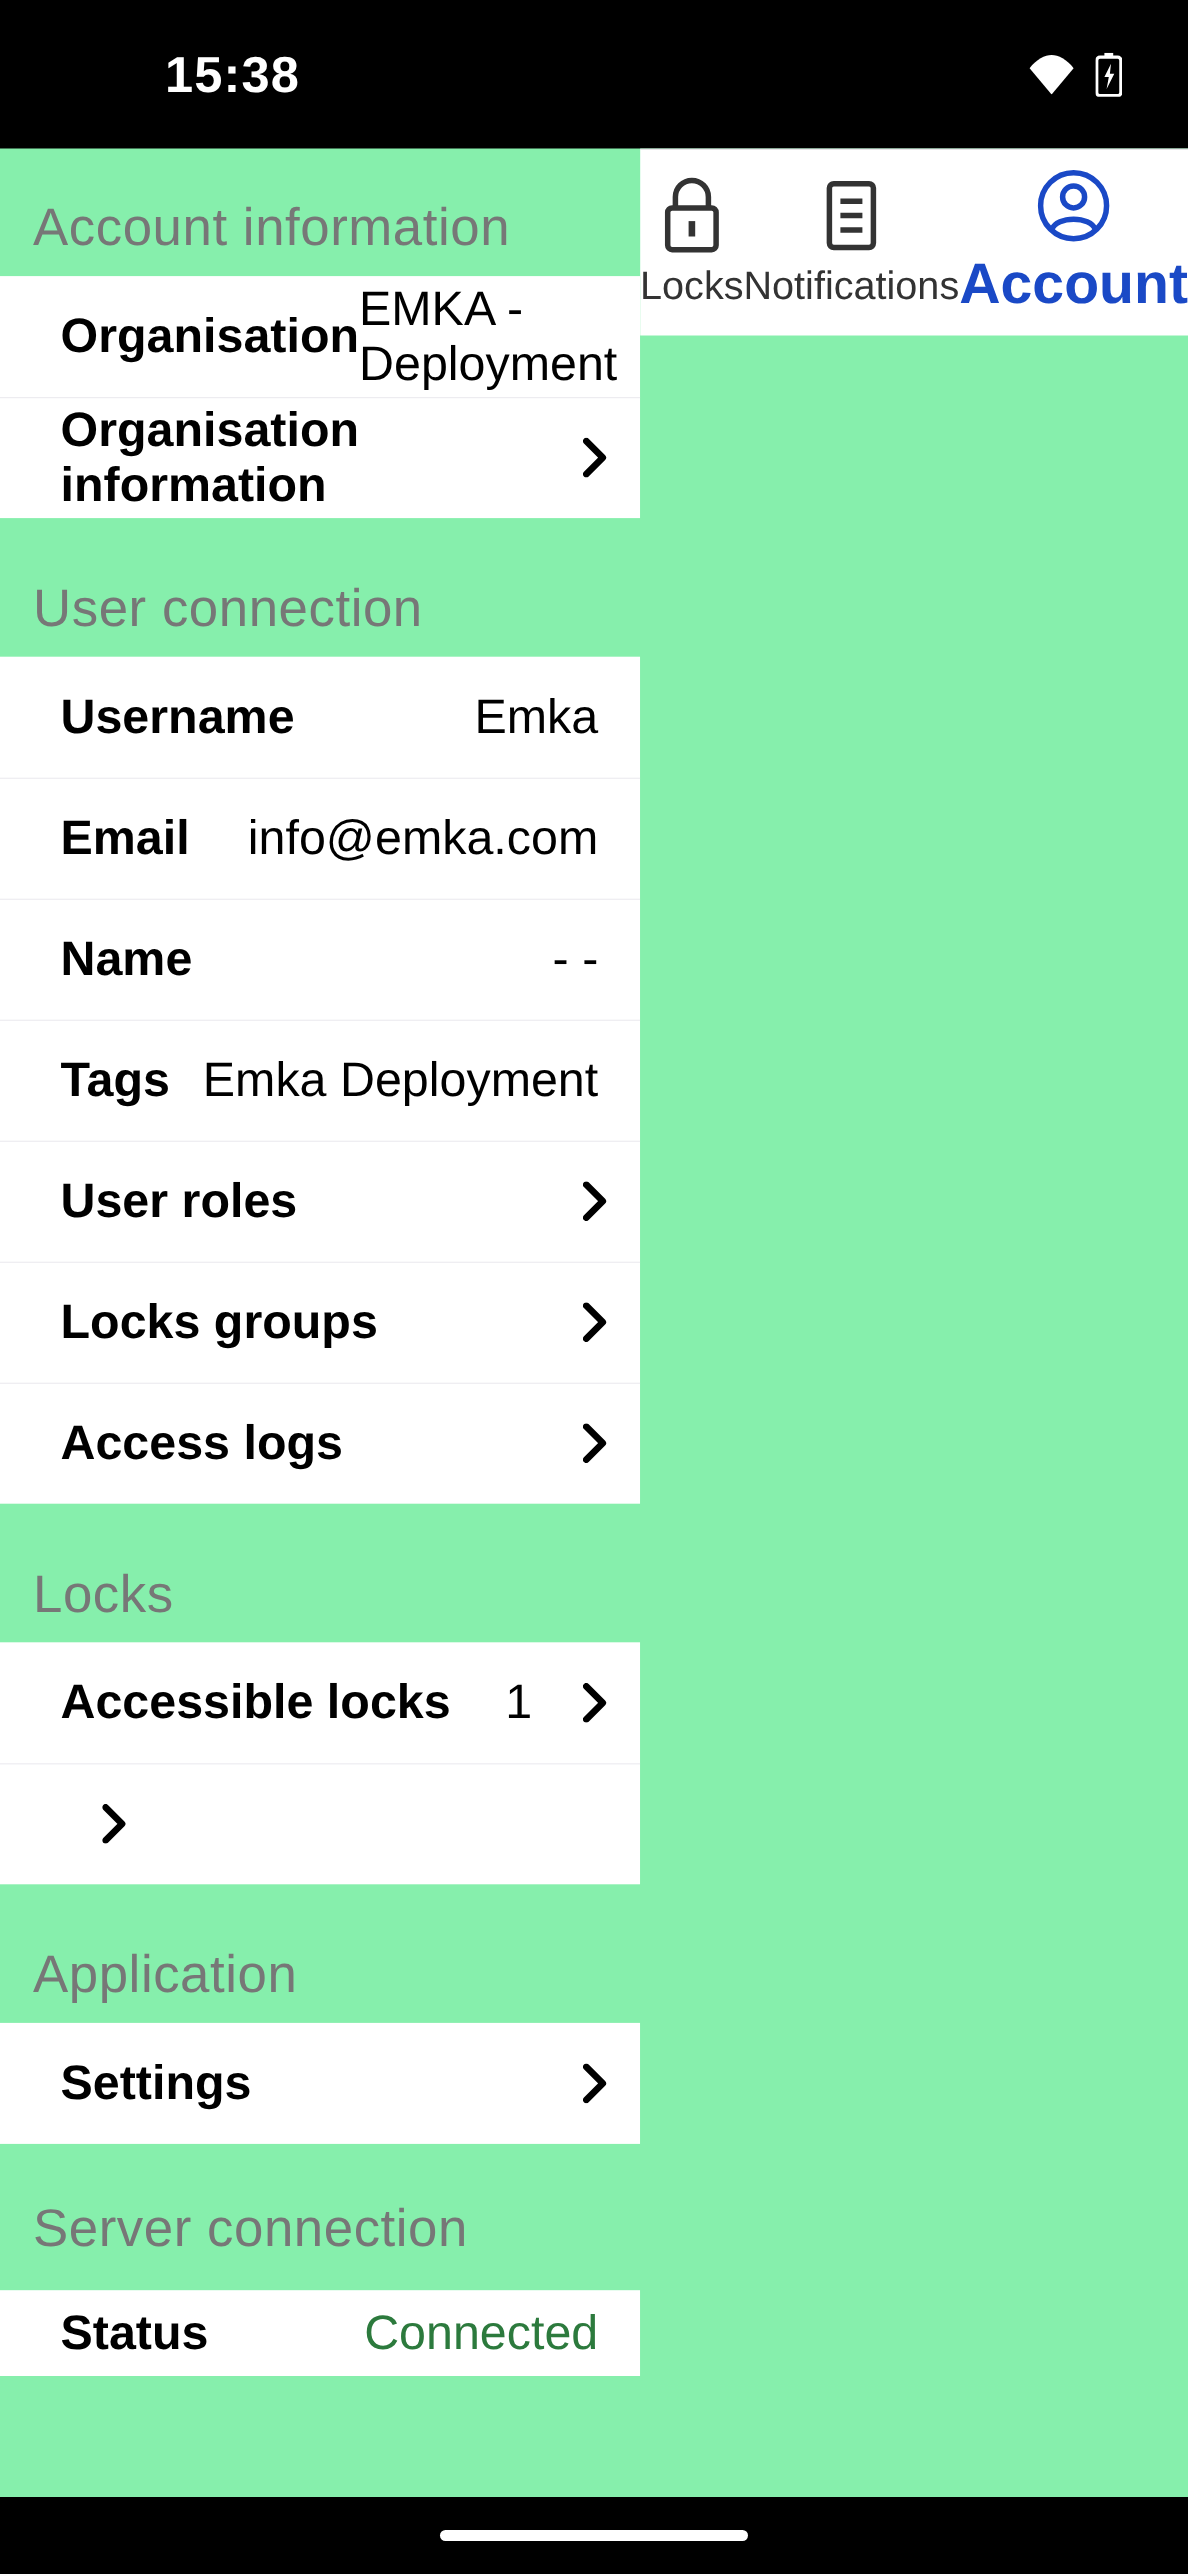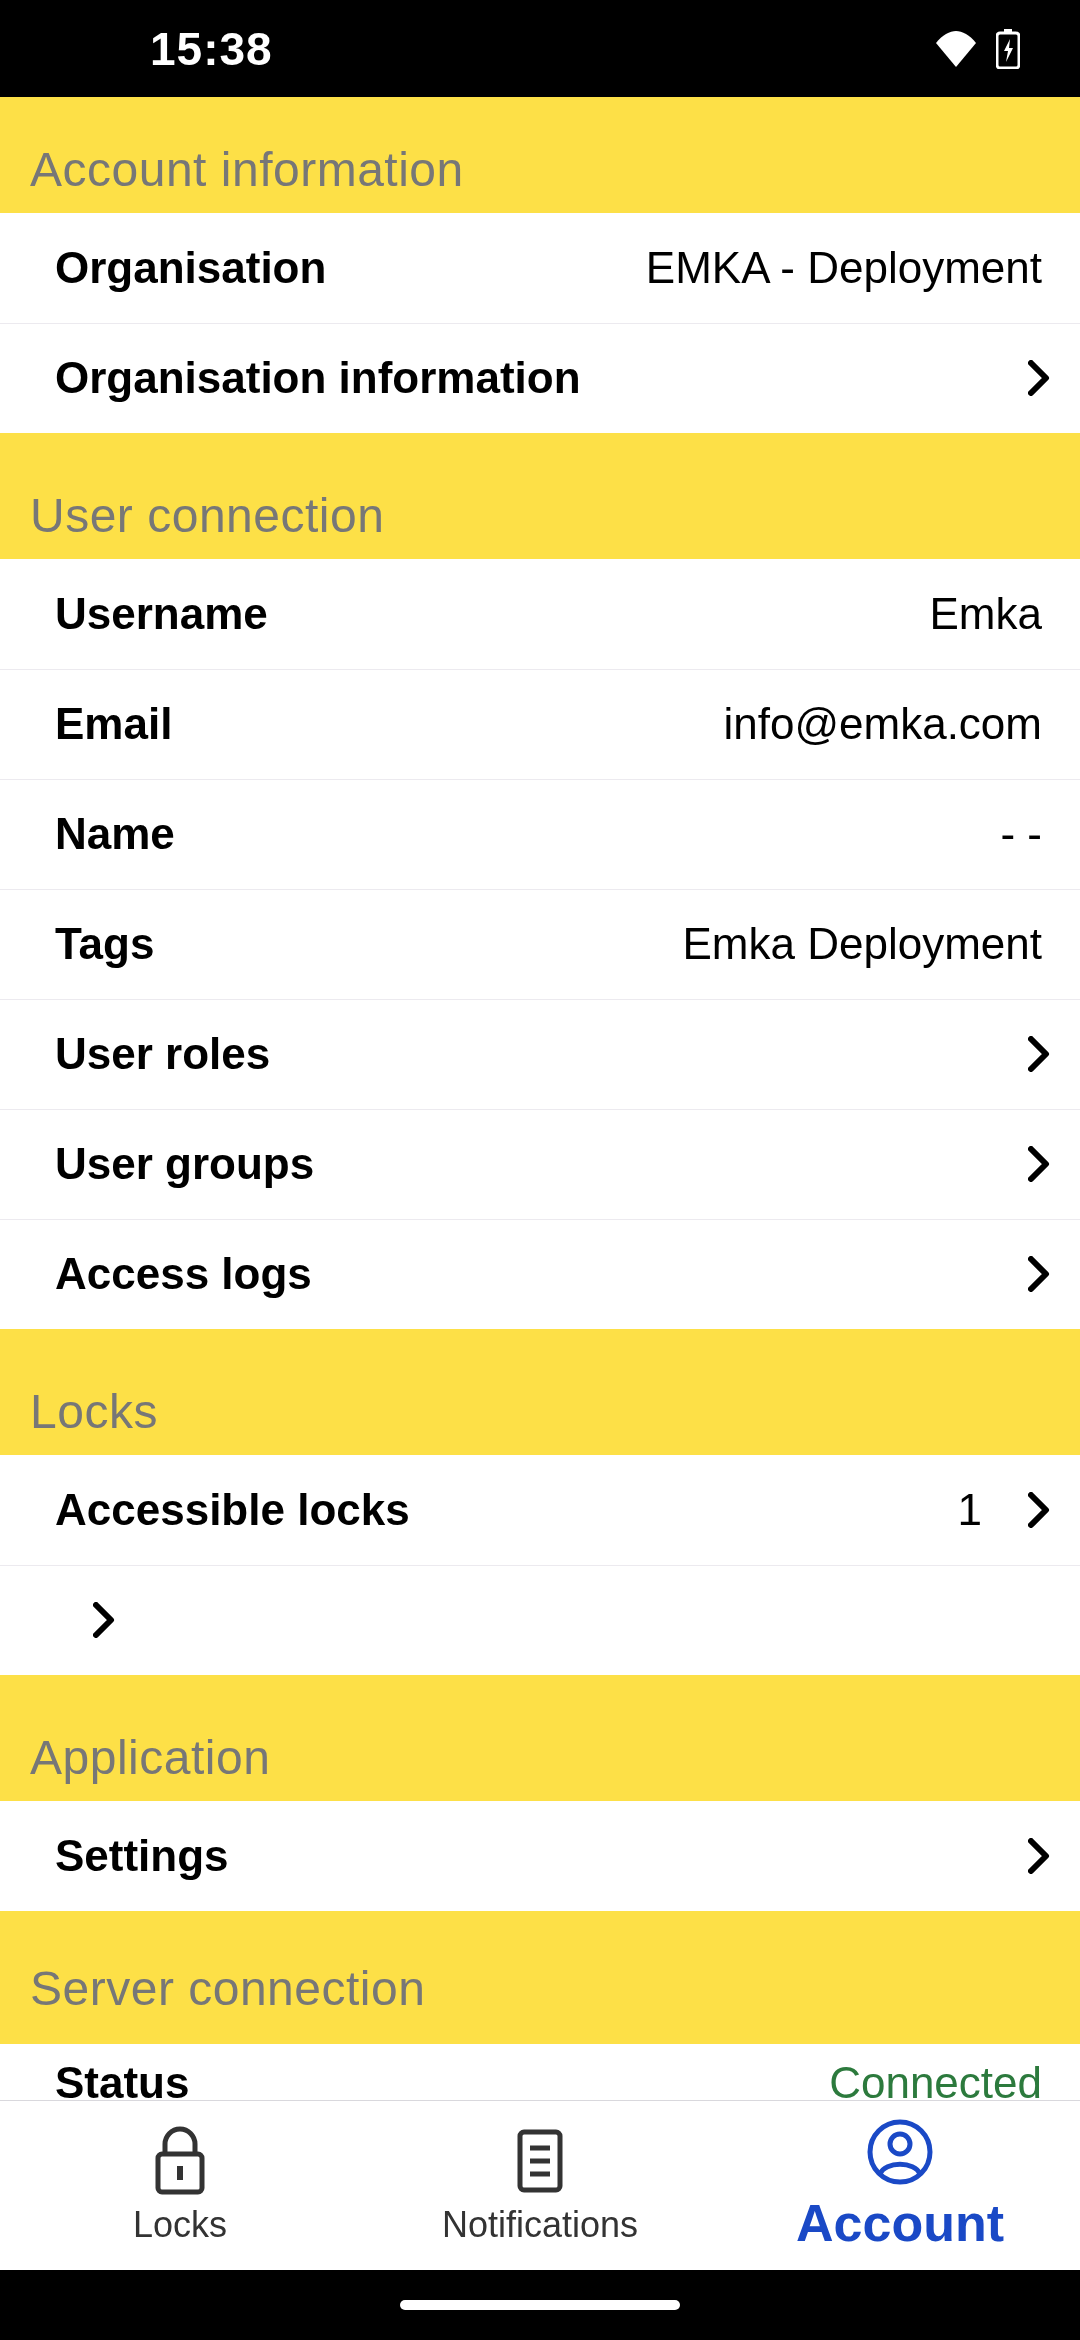--- a/index.html
+++ b/index.html
@@ -1,26 +1,26 @@
 <!DOCTYPE html>
 <html><head>
 <meta charset="utf-8">
 <style>
   * { box-sizing: border-box; margin: 0; padding: 0; }
   html, body { width: 1080px; height: 2340px; font-family: -apple-system, Helvetica, Arial, sans-serif; background: #000; overflow: hidden; }
   .device { width: 1080px; height: 2340px; background: #000; display: flex; flex-direction: column; }
 
   
-  .status-bar { height: 97px; display: flex; align-items: center; justify-content: space-between; padding: 0 60px 0 150px; color: #fff; }
+  .status-bar { height: 135px; display: flex; align-items: center; justify-content: space-between; padding: 0 60px 0 150px; color: #fff; }
   .status-time { font-size: 46px; font-weight: 600; letter-spacing: 1px; }
   .status-right { display: flex; align-items: center; gap: 18px; }
   .status-right svg { display: block; }
 
   
-  .app { flex: 1; background: #fde047; display: flex; flex-direction: column; overflow: hidden; position: relative; }
+  .app { flex: 1; background: #86efac; display: flex; flex-direction: row; overflow: hidden; position: relative; }
   .scroll { flex: 1; overflow: hidden; }
 
   .section-header { font-size: 48px; font-weight: 400; color: #777; padding: 55px 30px 16px 30px; letter-spacing: 0.5px; }
   .section-header.first { padding-top: 45px; }
   .section-header.last { padding-top: 50px; padding-bottom: 28px; }
 
   .group { background: #fff; }
   .row { display: flex; align-items: center; justify-content: space-between; padding: 0 30px 0 55px; min-height: 110px; position: relative; }
   .row + .row::before {
     content: ""; position: absolute; top: 0; left: 0; right: 0; height: 1px; background: #eceaef;
@@ -105,21 +105,21 @@
         </div>
         <div class="row">
           <span class="label">User roles</span>
           <span class="chevron">
             <svg width="22" height="36" viewBox="0 0 22 36">
                 <path d="M3 3 L18 18 L3 33" stroke="#000" stroke-width="6" fill="none" stroke-linecap="round" stroke-linejoin="round"></path>
               </svg>
           </span>
         </div>
         <div class="row">
-          <span class="label">User groups</span>
+          <span class="label">Locks groups</span>
           <span class="chevron">
             <svg width="22" height="36" viewBox="0 0 22 36">
                 <path d="M3 3 L18 18 L3 33" stroke="#000" stroke-width="6" fill="none" stroke-linecap="round" stroke-linejoin="round"></path>
               </svg>
           </span>
         </div>
         <div class="row">
           <span class="label">Access logs</span>
           <span class="chevron">
             <svg width="22" height="36" viewBox="0 0 22 36">

